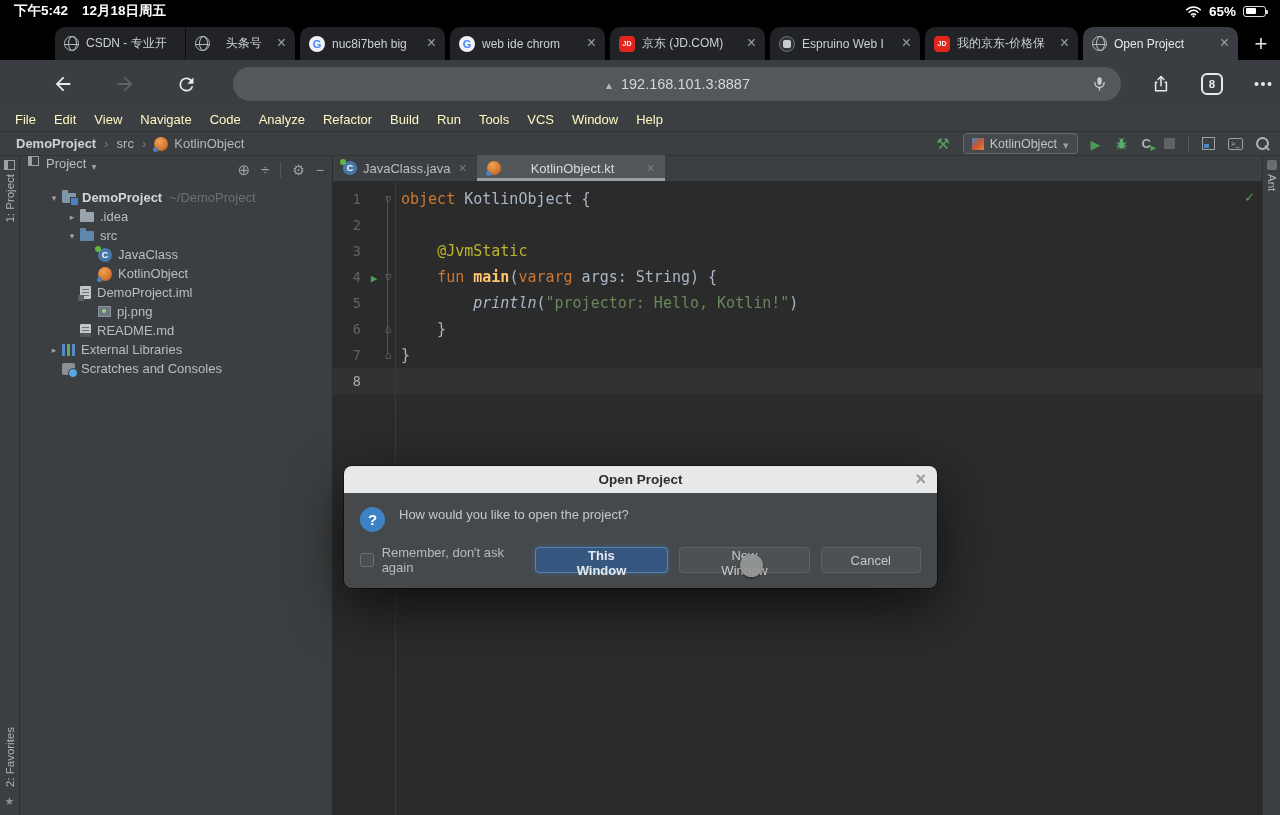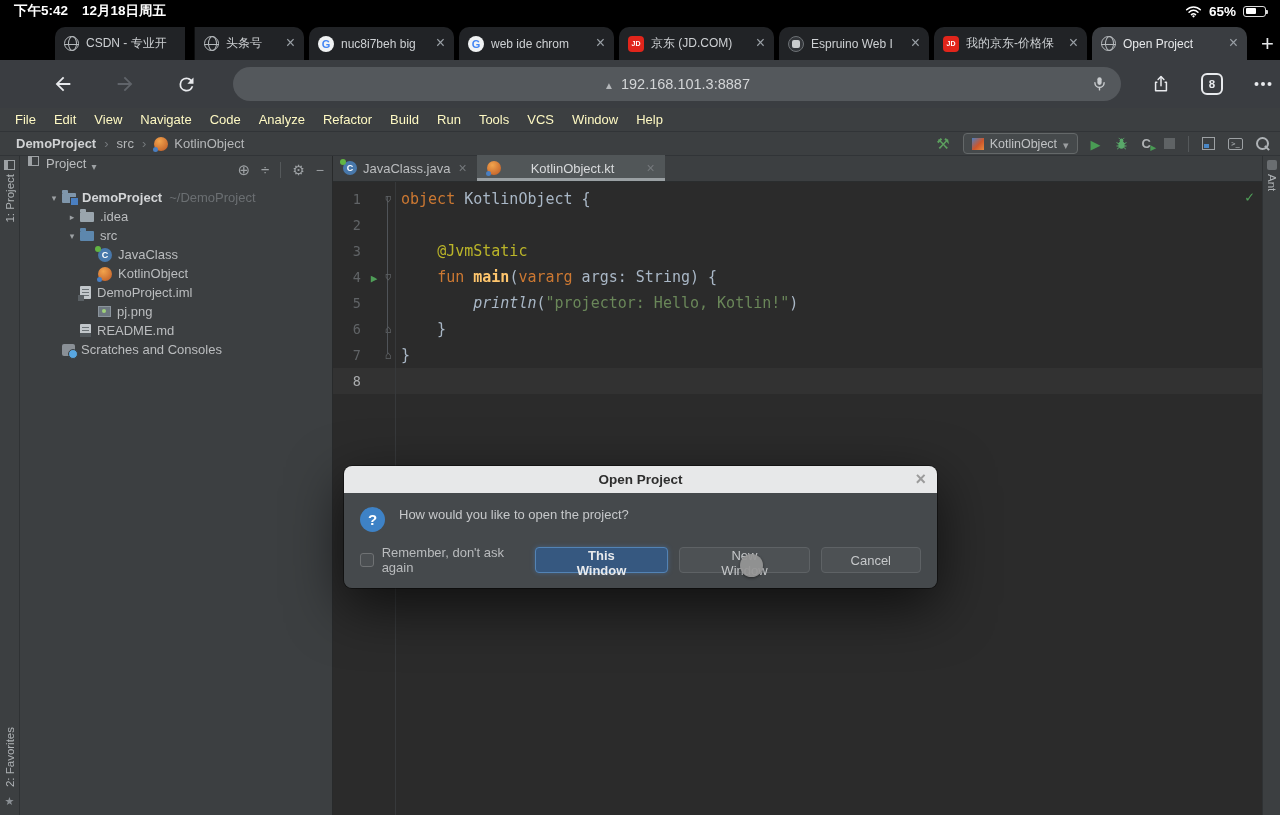--- a/index.html
+++ b/index.html
@@ -11,21 +11,21 @@
   .sb-left { display:flex; gap:14px; }
   .sb-right { display:flex; align-items:center; gap:7px; }
   .batt { position:relative; width:23px; height:11px; border:1px solid rgba(255,255,255,.85); border-radius:3px; padding:1.5px; }
   .batt i { display:block; height:100%; width:60%; background:#fff; border-radius:1px; }
   .batt::after { content:''; position:absolute; right:-3px; top:3px; width:2px; height:4px; background:rgba(255,255,255,.85); border-radius:0 1px 1px 0; }
 
   
   .tab-strip { height:38px; background:#000; display:flex; align-items:flex-end; padding-left:55px; }
   .btab { height:33px; width:120px; background:#212326; border-radius:10px 10px 0 0; display:flex; align-items:center; padding:0 9px; margin-left:5px; overflow:hidden; flex:none; }
   .btab.gstart { border-radius:10px 0 0 0; margin-left:0; }
-  .btab.gend { border-radius:0 10px 0 0; margin-left:9px; border-left:1px solid #0c0d0e; }
+  .btab.gend { border-radius:0 10px 0 0; margin-left:0; border-left:1px solid #0c0d0e;text-align:center; }
   .btab.active { background:#3a3d41; }
   .tabicon { flex:none; margin-right:7px; }
   .tabtitle { flex:1; font-size:12px; color:#cdd0d3; white-space:nowrap; overflow:hidden; }
   .btab.active .tabtitle { color:#e6e8ea; }
   .tabclose { flex:none; color:#9aa0a6; font-size:13px; margin-left:6px; }
   .tabclose::before { content:'×'; font-size:16px; line-height:13px; }
   .newtab { width:30px; height:33px; color:#e4e6e8; font-size:22px; display:flex; align-items:center; justify-content:center; margin-left:8px; }
   .newtab::before { content:'+'; }
 
   
@@ -438,20 +438,26 @@
             <span class="tlabel">pj.png</span>
 
           </div>
           <div class="trow" data-depth="1">
             <span class="chev"></span>
             <span class="ticon icn-md"></span>
             <span class="tlabel">README.md</span>
 
           </div>
           <div class="trow" data-depth="0">
+            <span class="chev" data-chev="closed"></span>
+            <span class="ticon icn-lib"></span>
+            <span class="tlabel">External Libraries</span>
+
+          </div>
+          <div class="trow" data-depth="0">
             <span class="chev"></span>
             <span class="ticon icn-scratch"></span>
             <span class="tlabel">Scratches and Consoles</span>
 
           </div>
       </div>
     </div>
 
     <div class="editor">
       <div class="etabs">

